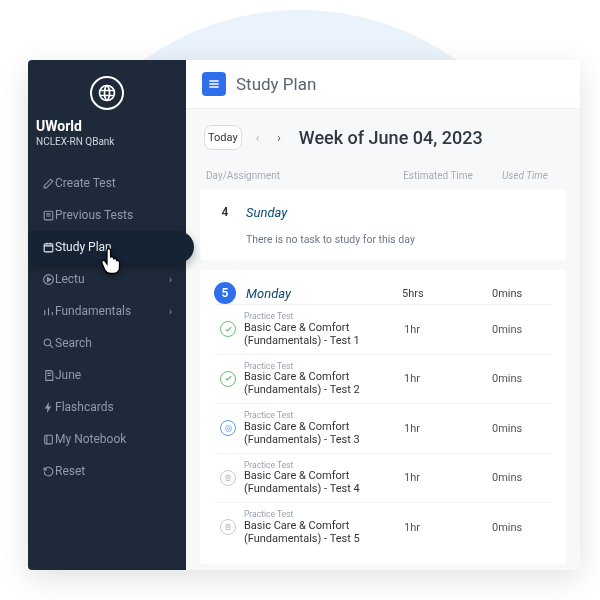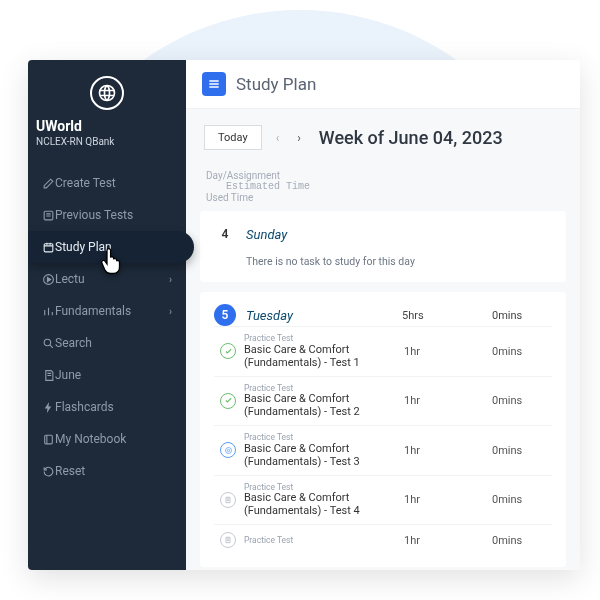--- a/index.html
+++ b/index.html
@@ -17,28 +17,28 @@
   .nav-item.active { background:#152334; color:#e6edf3; border-radius: 0 20px 20px 0; margin-right:-8px; padding-right:22px; box-shadow: 0 4px 10px rgba(0,0,0,0.3); }
   .nav-item .chev { margin-left:auto; font-size:10px; }
   .nav-icon { width:13px; height:13px; display:inline-flex; align-items:center; justify-content:center; flex-shrink:0; }
   .cursor-hand { position:absolute; left: 98px; top: 245px; z-index:5; font-size:24px; color:#000; pointer-events: none; }
   .cursor-hand svg { filter: drop-shadow(0 2px 3px rgba(0,0,0,0.4)); }
   .main { flex:1; background:#fff; display:flex; flex-direction:column; }
   .topbar { display:flex; align-items:center; gap:10px; padding: 12px 16px; border-bottom:1px solid #eef0f2; }
   .hamburger { width:24px; height:24px; background:#2f6fed; border-radius:4px; display:flex; align-items:center; justify-content:center; color:#fff; }
   .page-title { font-size:17px; color:#5a6472; font-weight:400; }
   .toolbar { padding: 16px 18px 10px; display:flex; align-items:center; gap:10px; background:#f7f8f9; }
-  .today-btn { background:#fff; border:1px solid #d9dde2; border-radius:0; padding:5px 13px; font-size:11px; color:#333; cursor:pointer; }
+  .today-btn { background:#fff; border:1px solid #d9dde2; border-radius:8px; padding:5px 3px; font-size:11px; color:#333; cursor:pointer; }
   .nav-arrow { color:#aab2bd; font-size:12px; padding:0 4px; cursor:pointer; }
   .nav-arrow.fwd { color:#4a5360; }
   .week-label { font-size:18px; color:#2e3742; font-weight:500; margin-left:4px; }
-  .col-headers { display:flex; padding: 10px 20px 8px; font-size:10px; color:#a4acb8; background:#f7f8f9;flex-direction:column; }
+  .col-headers { display:flex; padding: 10px 20px 8px; font-size:10px; color:#a4acb8; background:#f7f8f9; }
   .col-day { flex:1; }
-  .col-est { width:104px; text-align:right;font-family:Liberation Mono, monospace; }
-  .col-used { width:70px; text-align:left; }
+  .col-est { width:104px; text-align:center; }
+  .col-used { width:70px; text-align:center;font-style:italic; }
   .content { background:#f7f8f9; flex:1; overflow:auto; padding: 0 14px 14px; }
   .day-block { background:#fff; border-radius:4px; margin-bottom:10px; padding: 12px 14px; }
   .day-head { display:flex; align-items:center; gap:10px; }
   .day-num { width:22px; height:22px; border-radius:50%; display:flex; align-items:center; justify-content:center; font-size:12px; font-weight:600; }
   .day-num.plain { color:#333; }
   .day-num.active { background:#2f6fed; color:#fff; }
   .day-name { font-size:13px; color:#0c4a6e; flex:1;font-style:italic; }
   .day-est { width:80px; font-size:11px; color:#444; }
   .day-used { width:60px; font-size:11px; color:#444; }
   .no-task { font-size:10.5px; color:#6d7784; margin: 10px 0 2px 32px; }
@@ -193,21 +193,21 @@
         <div class="day-head">
           <div class="day-num plain">4</div>
           <div class="day-name">Sunday</div>
         </div>
         <div class="no-task">There is no task to study for this day</div>
       </div>
 
       <div class="day-block">
         <div class="day-head">
           <div class="day-num active">5</div>
-          <div class="day-name">Tuesday</div>
+          <div class="day-name">Monday</div>
           <div class="day-est">5hrs</div>
           <div class="day-used">0mins</div>
         </div>
 
         <div class="task-row">
           <div class="task-icon done">
               <svg viewBox="0 0 24 24" width="9" height="9" stroke="currentColor" stroke-width="3" fill="none">
                 <path d="M5 12l4 4L19 6"></path>
               </svg>
             </div>
@@ -265,20 +265,21 @@
 
         <div class="task-row">
           <div class="task-icon pending">
               <svg viewBox="0 0 24 24" width="8" height="8" stroke="currentColor" stroke-width="2" fill="none">
                 <rect x="6" y="4" width="12" height="16" rx="1"></rect>
                 <path d="M9 9h6M9 13h6"></path>
               </svg>
             </div>
           <div class="task-text">
             <div class="task-type">Practice Test</div>
+            <div class="task-title">Basic Care &amp; Comfort (Fundamentals) - Test 5</div>
           </div>
           <div class="task-est">1hr</div>
           <div class="task-used">0mins</div>
         </div>
 
       </div>
     </div>
   </main>
 </div>
 

